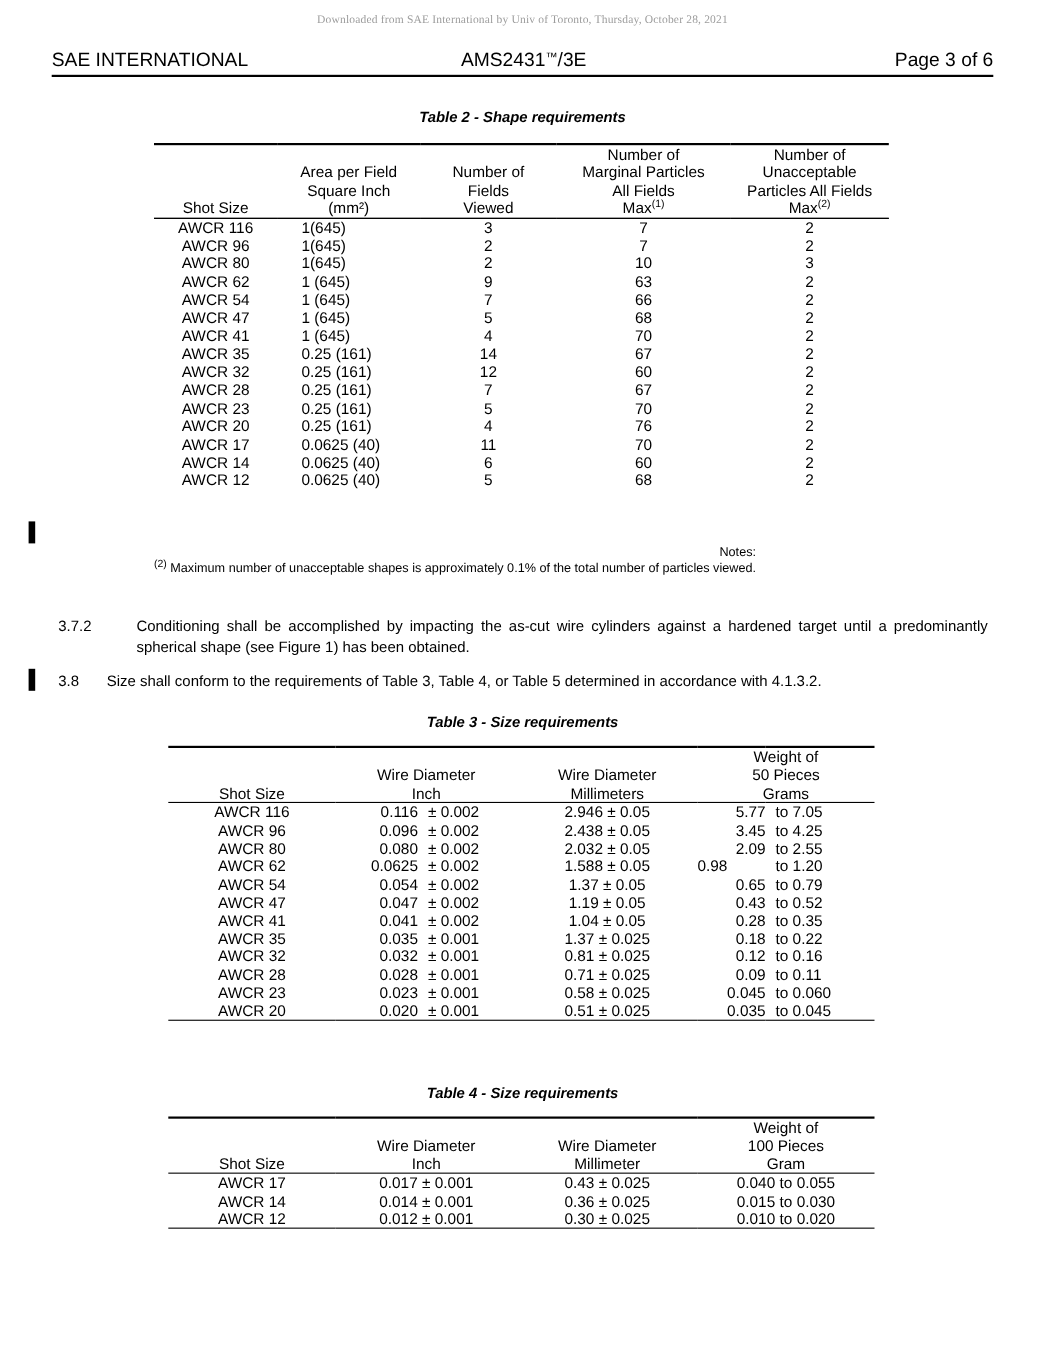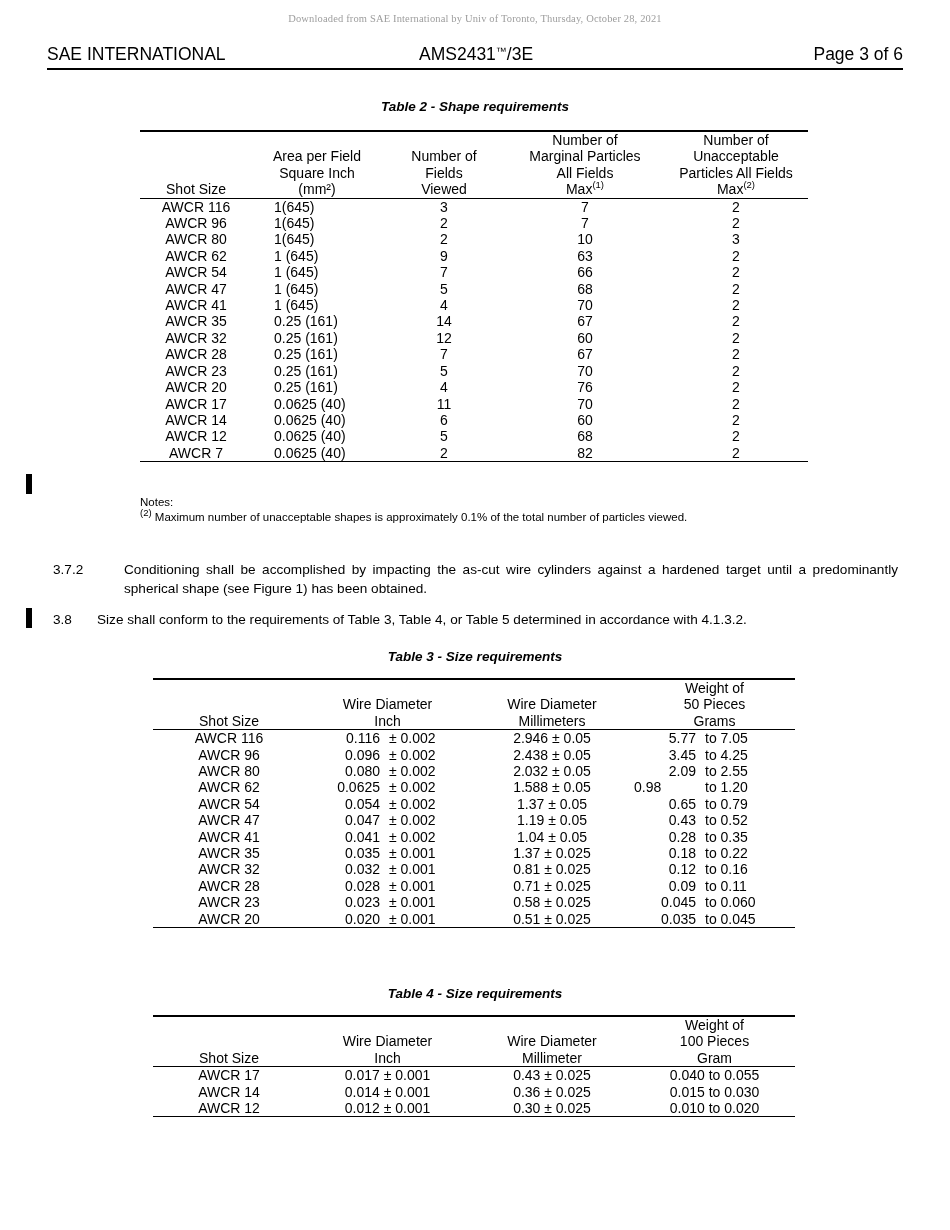--- a/index.html
+++ b/index.html
@@ -97,20 +97,21 @@
     line-height: 18.3px;
   }
   sup { font-size: 9.5px; vertical-align: super; line-height: 0; }
 
   
   .notes {
     position: absolute;
     font-size: 11.5px;
     line-height: 14.6px;
     white-space: nowrap;
+    text-align: right;
   }
   .notes .nline { display: block; }
 
   
   .clause {
     position: absolute;
     font-size: 13.6px;
     line-height: 19px;
   }
   .clause .num {
@@ -282,27 +283,20 @@
         <td class="dcell">6</td>
         <td class="dcell">60</td>
         <td class="dcell">2</td>
       </tr>
     <tr>
         <td class="dcell">AWCR 12</td>
         <td class="dcell-left" style="padding-left:22px">0.0625 (40)</td>
         <td class="dcell">5</td>
         <td class="dcell">68</td>
         <td class="dcell">2</td>
-      </tr>
-    <tr>
-        <td class="dcell rule-bot">AWCR 7</td>
-        <td class="dcell-left rule-bot" style="padding-left:22px">0.0625 (40)</td>
-        <td class="dcell rule-bot">2</td>
-        <td class="dcell rule-bot">82</td>
-        <td class="dcell rule-bot">2</td>
       </tr>
   </tbody>
 </table>
 
 <div class="notes" style="left:140px; top:495px;">
   <span class="nline">Notes:</span>
   <span class="nline"><sup>(2)</sup><span> Maximum number of unacceptable shapes is approximately 0.1% of the total number of particles viewed.</span></span>
 </div>
 
 <div class="clause justify" style="left:53px; top:560px; width:845px;">

